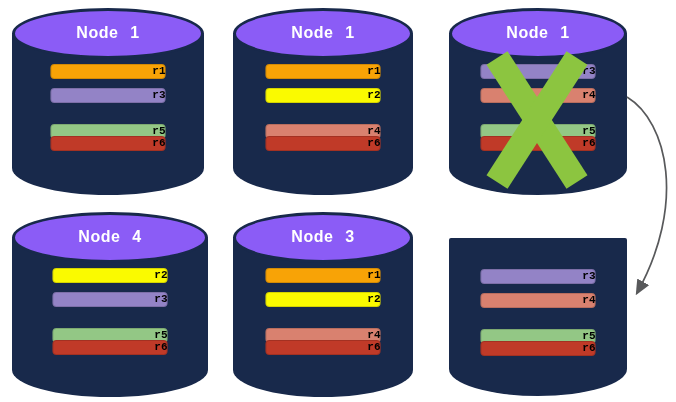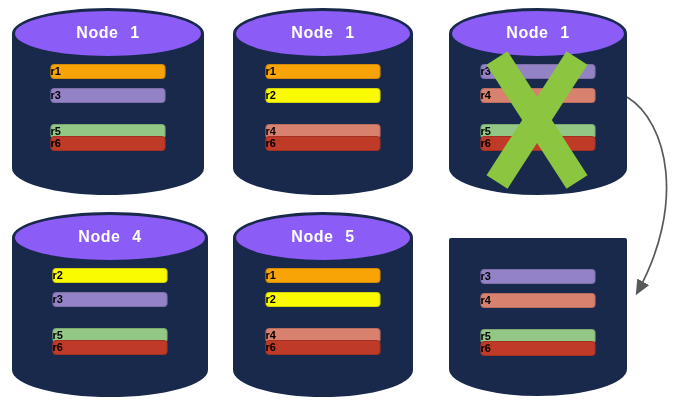--- a/index.html
+++ b/index.html
@@ -42,24 +42,25 @@
     letter-spacing: 0.5px;
     padding-bottom: 2px;
   }
 
   .bar {
     position: absolute;
     left: 50%; transform: translateX(-50%);
     width: 115px; height: 15px;
     border-radius: 4px;
     box-shadow: inset 0 0 0 1px rgba(0,0,0,0.15);
-    text-align: left;
+    text-align: right;
     font-size: 11px; font-weight: bold;
     line-height: 15px;
     color: #000000;
+    font-family: Liberation Mono, monospace;
   }
   .b0 { top: 56px; }
   .b1 { top: 80px; }
   .b2 { top: 116px; }
   .b3 { top: 128px; }
 
   
   .overlay {
     position: absolute; left: 0; top: 0;
     width: 676px; height: 402px;
@@ -111,21 +112,21 @@
     </div>
     <div class="bar b0" style="background-color: rgb(250, 250, 0);">r2</div>
     <div class="bar b1" style="background-color: rgb(147, 131, 198);">r3</div>
     <div class="bar b2" style="background-color: rgb(147, 199, 133);">r5</div>
     <div class="bar b3" style="background-color: rgb(192, 58, 40);">r6</div>
   </div>
 
   <div class="node n5">
     <div class="cyl-body"></div>
     <div class="cyl-top">
-      <span class="node-title">Node 5</span>
+      <span class="node-title">Node 3</span>
     </div>
     <div class="bar b0" style="background-color: rgb(248, 163, 6);">r1</div>
     <div class="bar b1" style="background-color: rgb(250, 250, 0);">r2</div>
     <div class="bar b2" style="background-color: rgb(217, 129, 111);">r4</div>
     <div class="bar b3" style="background-color: rgb(192, 58, 40);">r6</div>
   </div>
 
   <div class="node n6">
     <div class="cyl-body"></div>
     <div class="bar b0" style="background-color: rgb(147, 131, 198);">r3</div>

